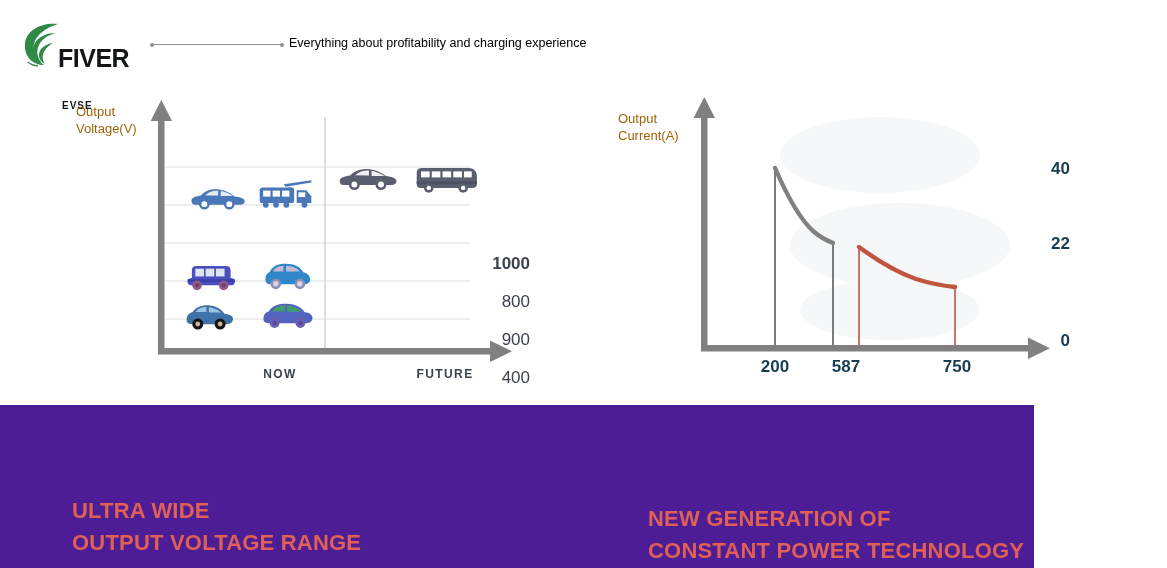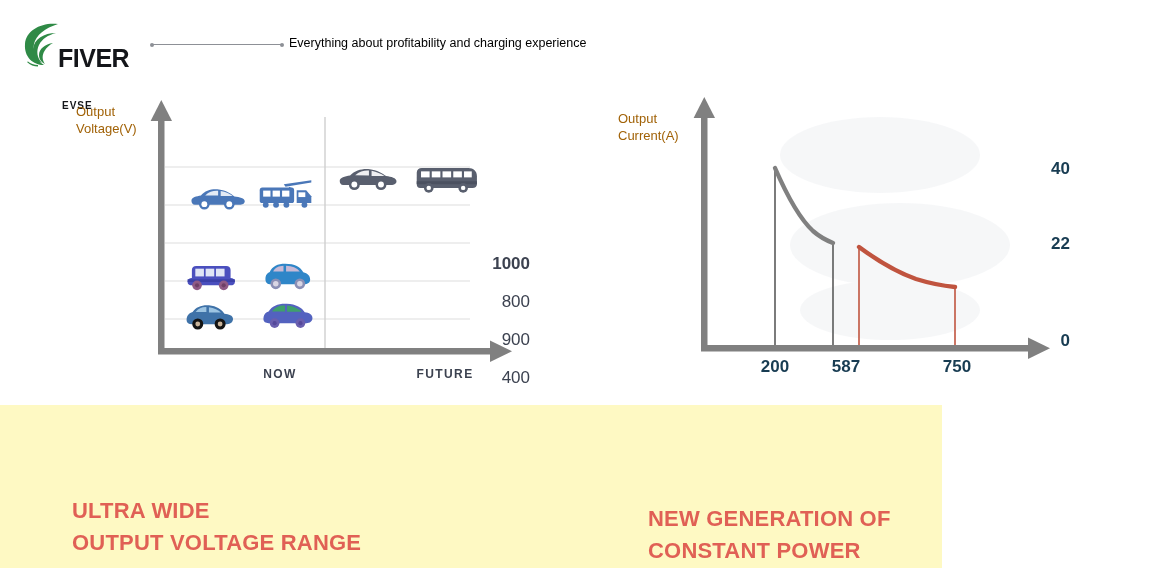--- a/index.html
+++ b/index.html
@@ -125,22 +125,22 @@
   .xtick-right {
     font-size: 17px;
     font-weight: 700;
     color: #183c52;
   }
 
   
   #banner {
     position: absolute;
     left: 0; top: 405px;
-    width: 942px; height: 163px;
-    background: #fef9c3;
+    width: 1034px; height: 163px;
+    background: #4c1d95;
   }
   .banner-head {
     position: absolute;
     font-size: 22px;
     font-weight: 700;
     line-height: 32px;
     color: #e06055;
     white-space: pre-line;
     letter-spacing: 0.2px;
   }

